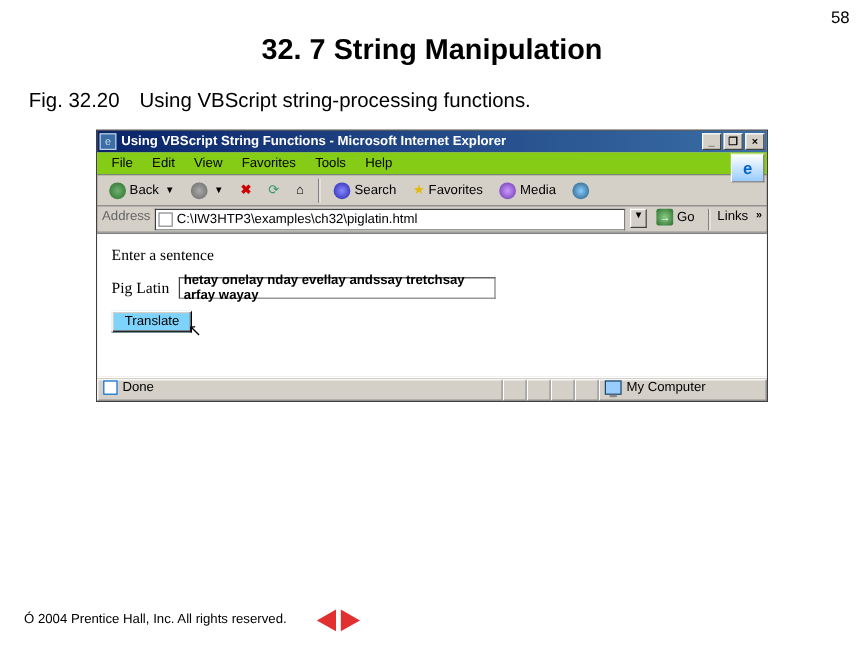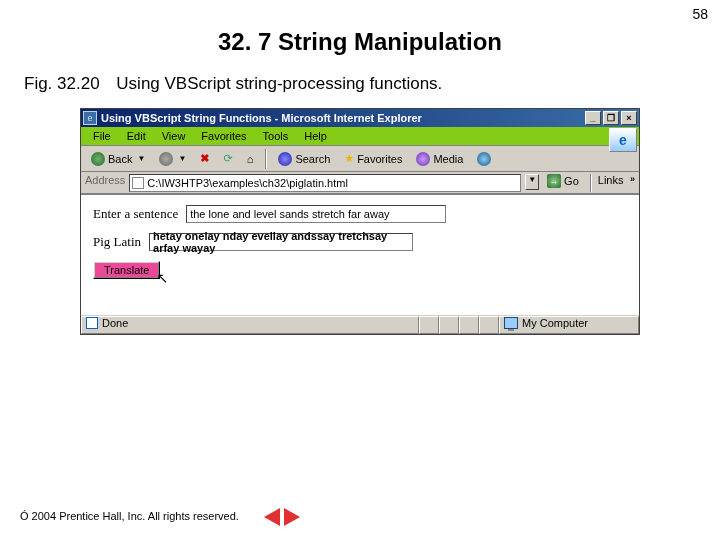--- a/index.html
+++ b/index.html
@@ -158,21 +158,21 @@
     padding: 1px 3px;
     display:flex; align-items:center;
     color:#000;
   }
   .tb1 { width: 260px; }
   .tb2 { width: 264px; font-weight: bold; }
   .btn3d {
     border:1px solid #000;
     border-top-color:#fff; border-left-color:#fff;
     box-shadow: inset -1px -1px #808080, inset 1px 1px #d4d0c8;
-    background:#ec4899;
+    background:#7dd3fc;
     padding: 2px 10px;
     font-family: Tahoma, Arial, sans-serif;
     font-size:11px;
     display:inline-block;
   }
   .cursor {
     position: relative;
     left: -4px; top: 8px;
     font-size: 14px;
     color:#000;
@@ -307,23 +307,20 @@
       <span>Go</span>
     </div>
     <span class="links-sep"></span>
     <span>Links</span>
     <span class="dbl-chev">&nbsp;»</span>
   </div>
 
   <div class="content">
     <div class="row">
       <label>Enter a sentence</label>
-      <div class="textbox tb1">
-        <span>the lone and level sands stretch far away</span>
-      </div>
     </div>
     <div class="row">
       <label>Pig Latin</label>
       <div class="textbox tb2">
         <span>hetay onelay nday evellay andssay tretchsay arfay wayay</span>
       </div>
     </div>
     <div class="row" style="margin-bottom:0;">
       <span class="btn3d">Translate</span>
       <span class="cursor">↖</span>

